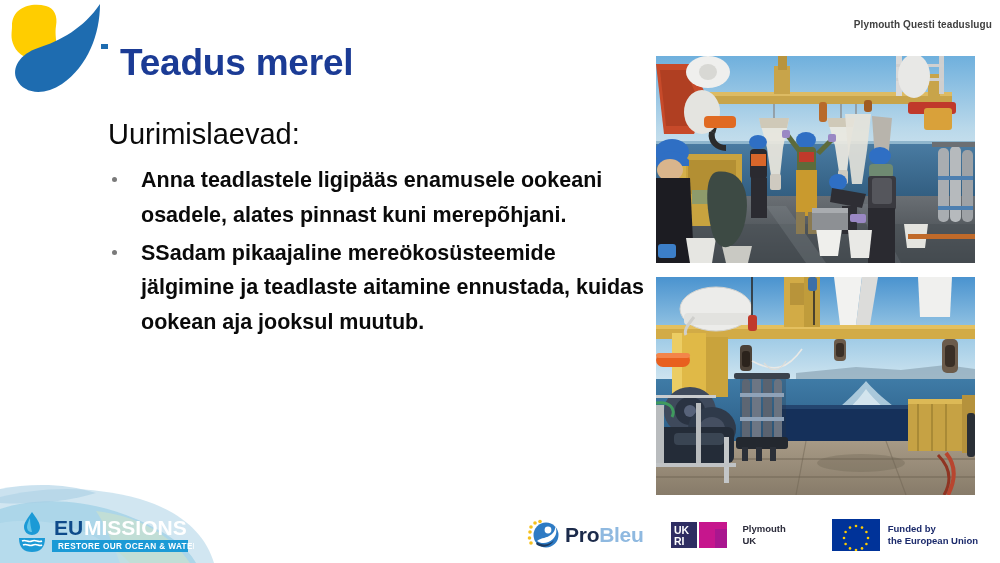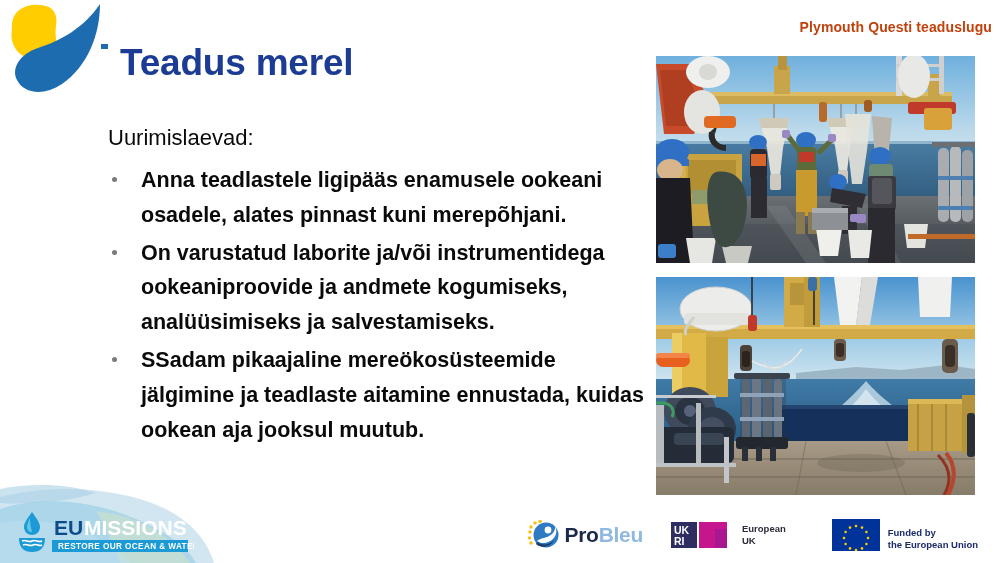--- a/index.html
+++ b/index.html
@@ -26,23 +26,23 @@
     top: 0px;
     width: 104px;
     height: 100px;
   }
 
   
   .eyebrow {
     position: absolute;
     right: 8px;
     top: 19px;
-    font-size: 14px;
+    font-size: 10px;
     font-weight: bold;
-    color: #c2410c;
+    color: #404040;
     letter-spacing: 0.1px;
     white-space: nowrap;
   }
 
   
   .title {
     position: absolute;
     left: 120px;
     top: 44px;
     font-size: 37px;
@@ -53,24 +53,24 @@
   }
 
   
   .body-block {
     position: absolute;
     left: 106px;
     top: 112px;
     width: 548px;
   }
   .intro {
-    font-size: 22px;
+    font-size: 29px;
     color: #0a0a0a;
     line-height: 1.0;
-    margin: 15px 0 14px 0;
+    margin: 8px 0 14px 0;
     padding-left: 2px;
   }
   ul.bullets {
     list-style: none;
     margin: 0;
     padding: 0;
   }
   ul.bullets > li {
     position: relative;
     padding-left: 35px;
@@ -148,21 +148,21 @@
   .problue-text .bleu { color: #8fb9e0; }
 
   .ukri-wrap { display: flex; align-items: center; gap: 7px; justify-content: center; }
   .ukri-text {
     font-size: 9.5px;
     font-weight: bold;
     color: #2b2b3a;
     line-height: 1.22;
   }
 
-  .eu-fund-wrap { display: flex; align-items: flex-end; gap: 8px; padding-left: 20px; }
+  .eu-fund-wrap { display: flex; align-items: center; gap: 8px; padding-left: 20px; }
   .eu-fund-text {
     font-size: 9.5px;
     font-weight: bold;
     color: #1b2a6b;
     line-height: 1.25;
     white-space: nowrap;
   }
 </style>
 </head>
 <body>
@@ -180,24 +180,20 @@
   <div class="eyebrow">Plymouth Questi teaduslugu</div>
 
   <div class="title">Teadus merel</div>
 
   <div class="body-block">
     <p class="intro">Uurimislaevad:</p>
     <ul class="bullets">
       <li>
         <span class="dot"></span>
         <span>Anna teadlastele ligipääs enamusele ookeani osadele, alates pinnast kuni merepõhjani.</span>
-      </li>
-      <li>
-        <span class="dot"></span>
-        <span>On varustatud laborite ja/või instrumentidega ookeaniproovide ja andmete kogumiseks, analüüsimiseks ja salvestamiseks.</span>
       </li>
       <li>
         <span class="dot"></span>
         <span>SSadam pikaajaline mereökosüsteemide jälgimine ja teadlaste aitamine ennustada, kuidas ookean aja jooksul muutub.</span>
       </li>
     </ul>
   </div>
 
   <div class="photo photo-top">
     <svg viewBox="0 0 319 207" xmlns="http://www.w3.org/2000/svg" preserveAspectRatio="xMidYMid slice" aria-hidden="true">
@@ -524,21 +520,21 @@
         <rect x="30" y="4" width="16" height="26" fill="#C6168D"></rect>
         <rect x="46" y="10" width="12" height="20" fill="#A9168F"></rect>
         <rect x="30" y="4" width="28" height="7" fill="#C6168D"></rect>
 
         <rect x="2" y="4" width="26" height="26" fill="#2E2D62"></rect>
         <text x="5" y="16" font-family="Liberation Sans, sans-serif" font-size="10.5" font-weight="bold" fill="#ffffff">UK</text>
         <text x="5" y="27" font-family="Liberation Sans, sans-serif" font-size="10.5" font-weight="bold" fill="#ffffff">RI</text>
         <line x1="4" y1="17.5" x2="26" y2="17.5" stroke="#2E2D62" stroke-width="2"></line>
       </svg>
       <div class="ukri-text">
-        <div>European</div>
+        <div>Plymouth</div>
         <div>UK</div>
       </div>
     </div>
 
     <div class="logo-item eu-fund-wrap">
       <svg width="48" height="32" viewBox="0 0 48 32" xmlns="http://www.w3.org/2000/svg" aria-hidden="true">
         <rect x="0" y="0" width="48" height="32" fill="#003399"></rect>
         <g fill="#FFCC00">
           <circle cx="24" cy="7" r="1.3"></circle>
           <circle cx="30" cy="8.6" r="1.3"></circle>

